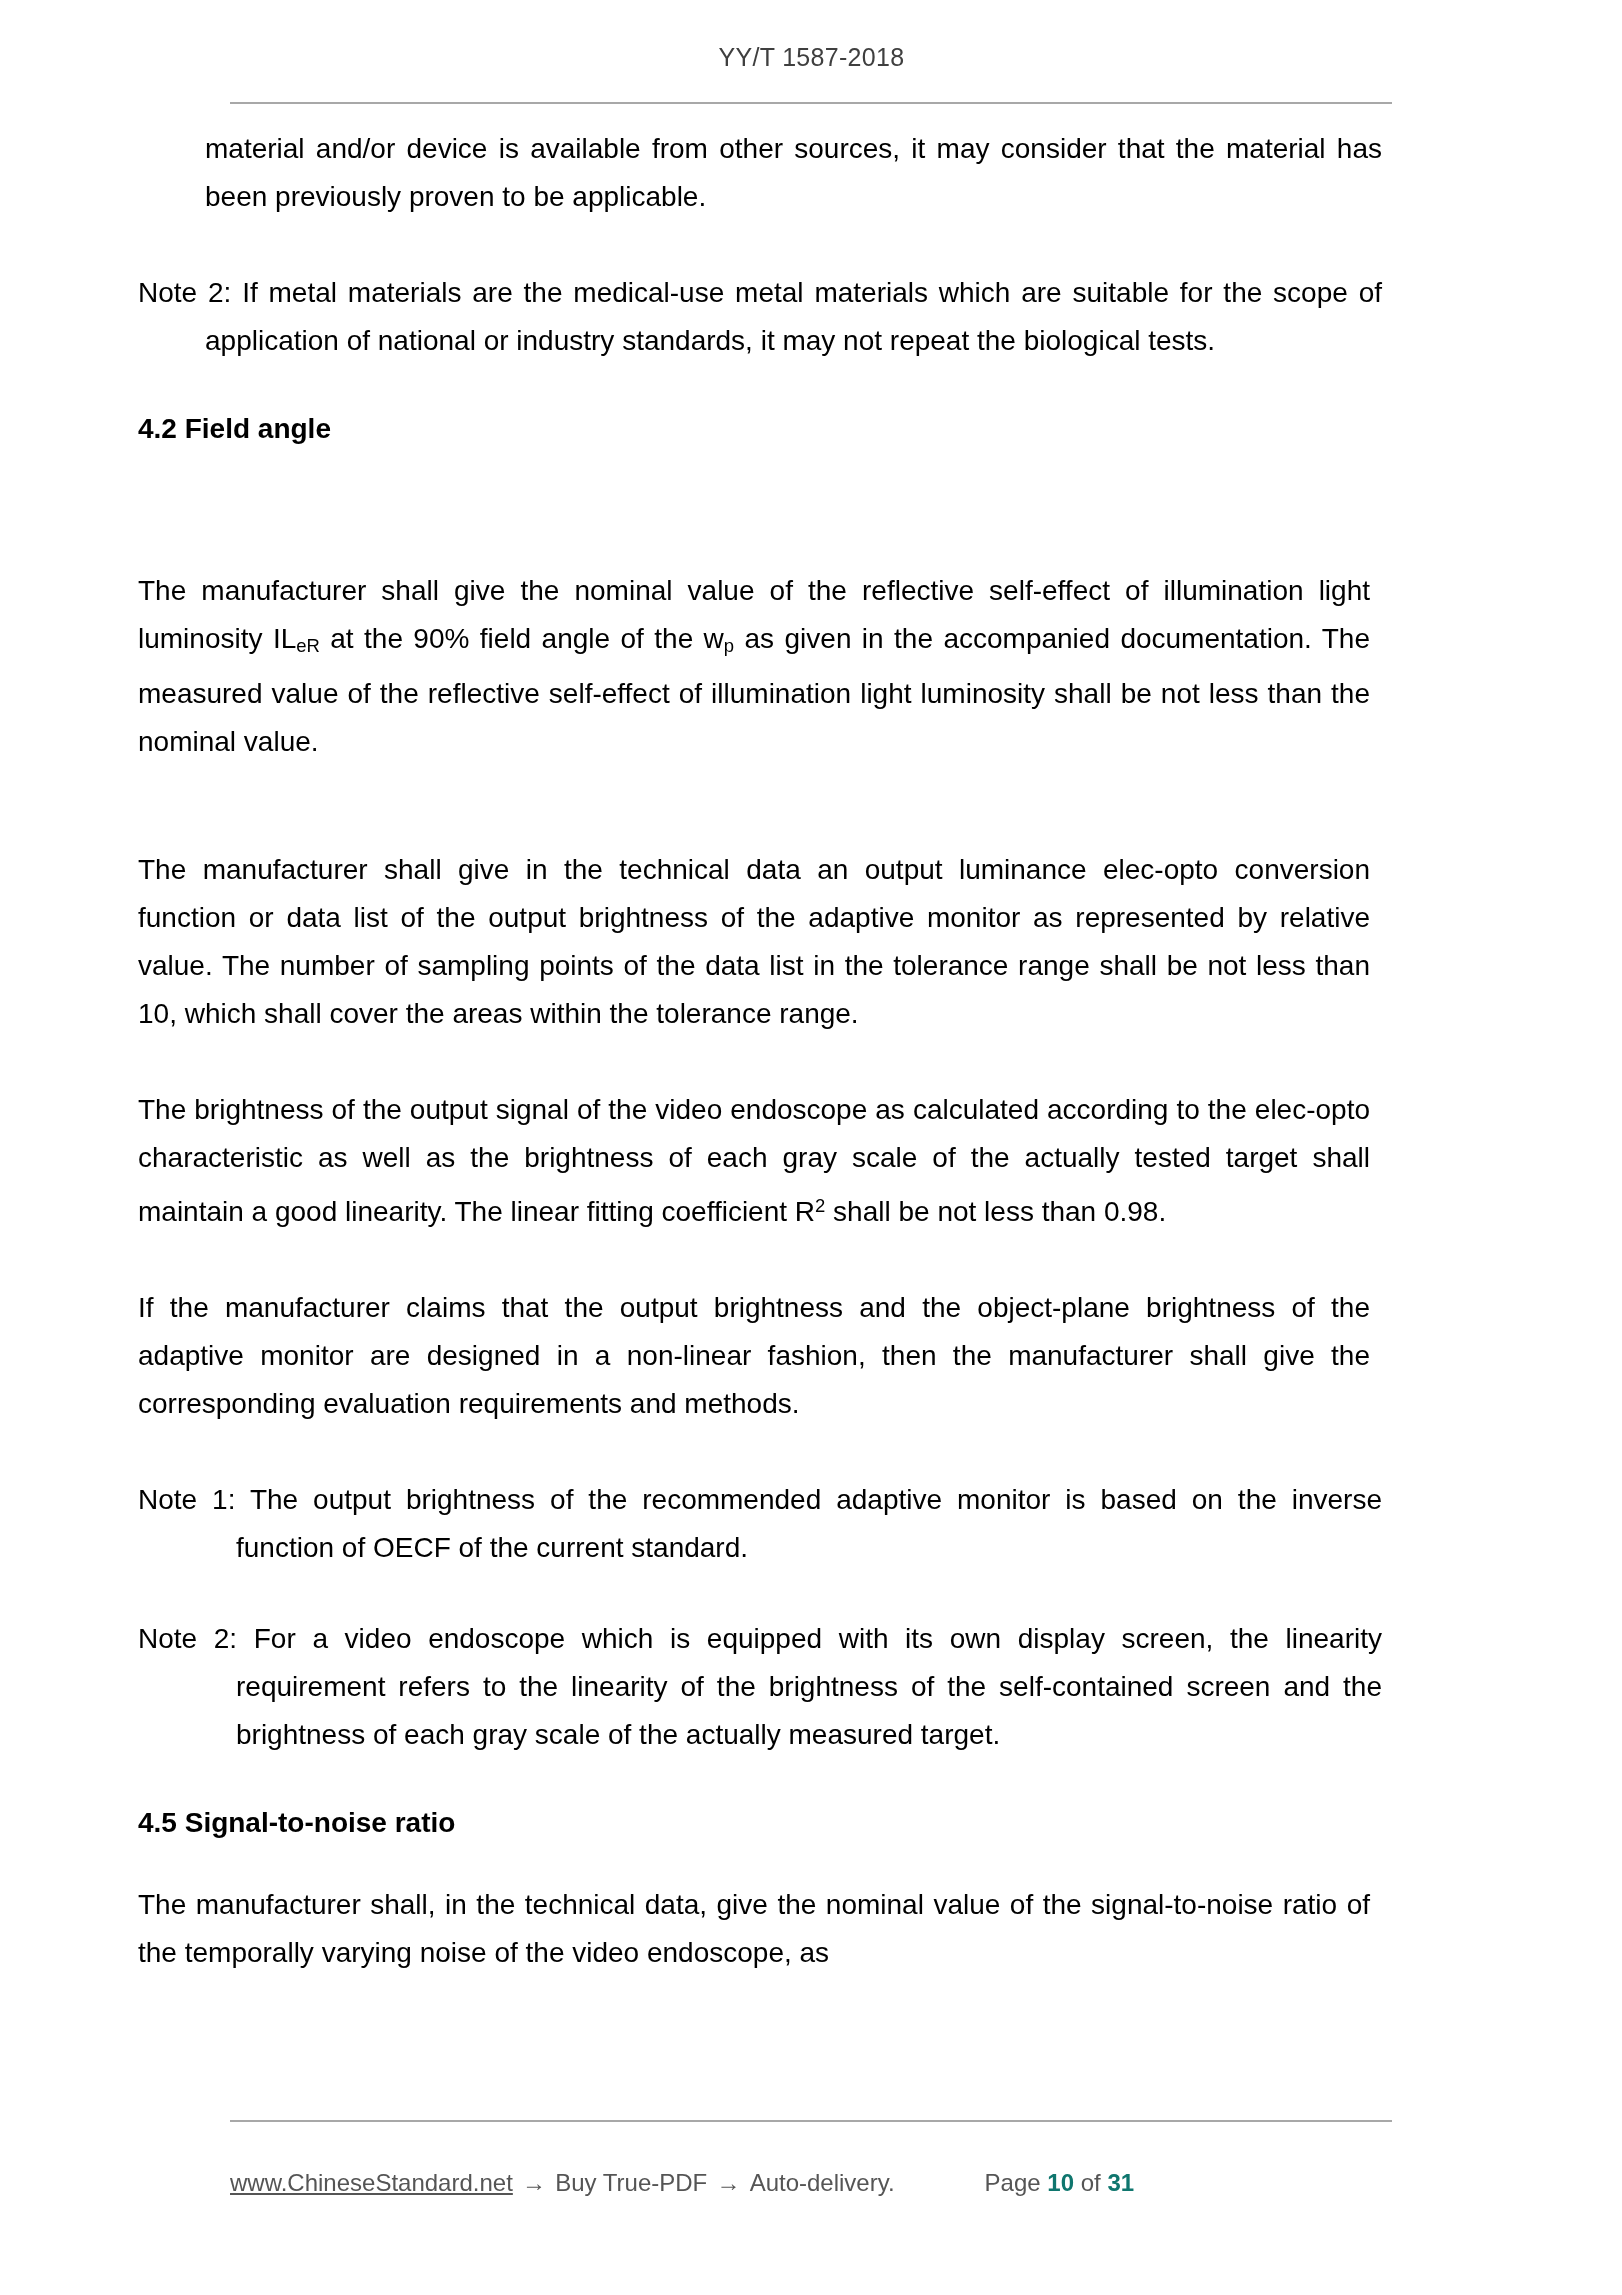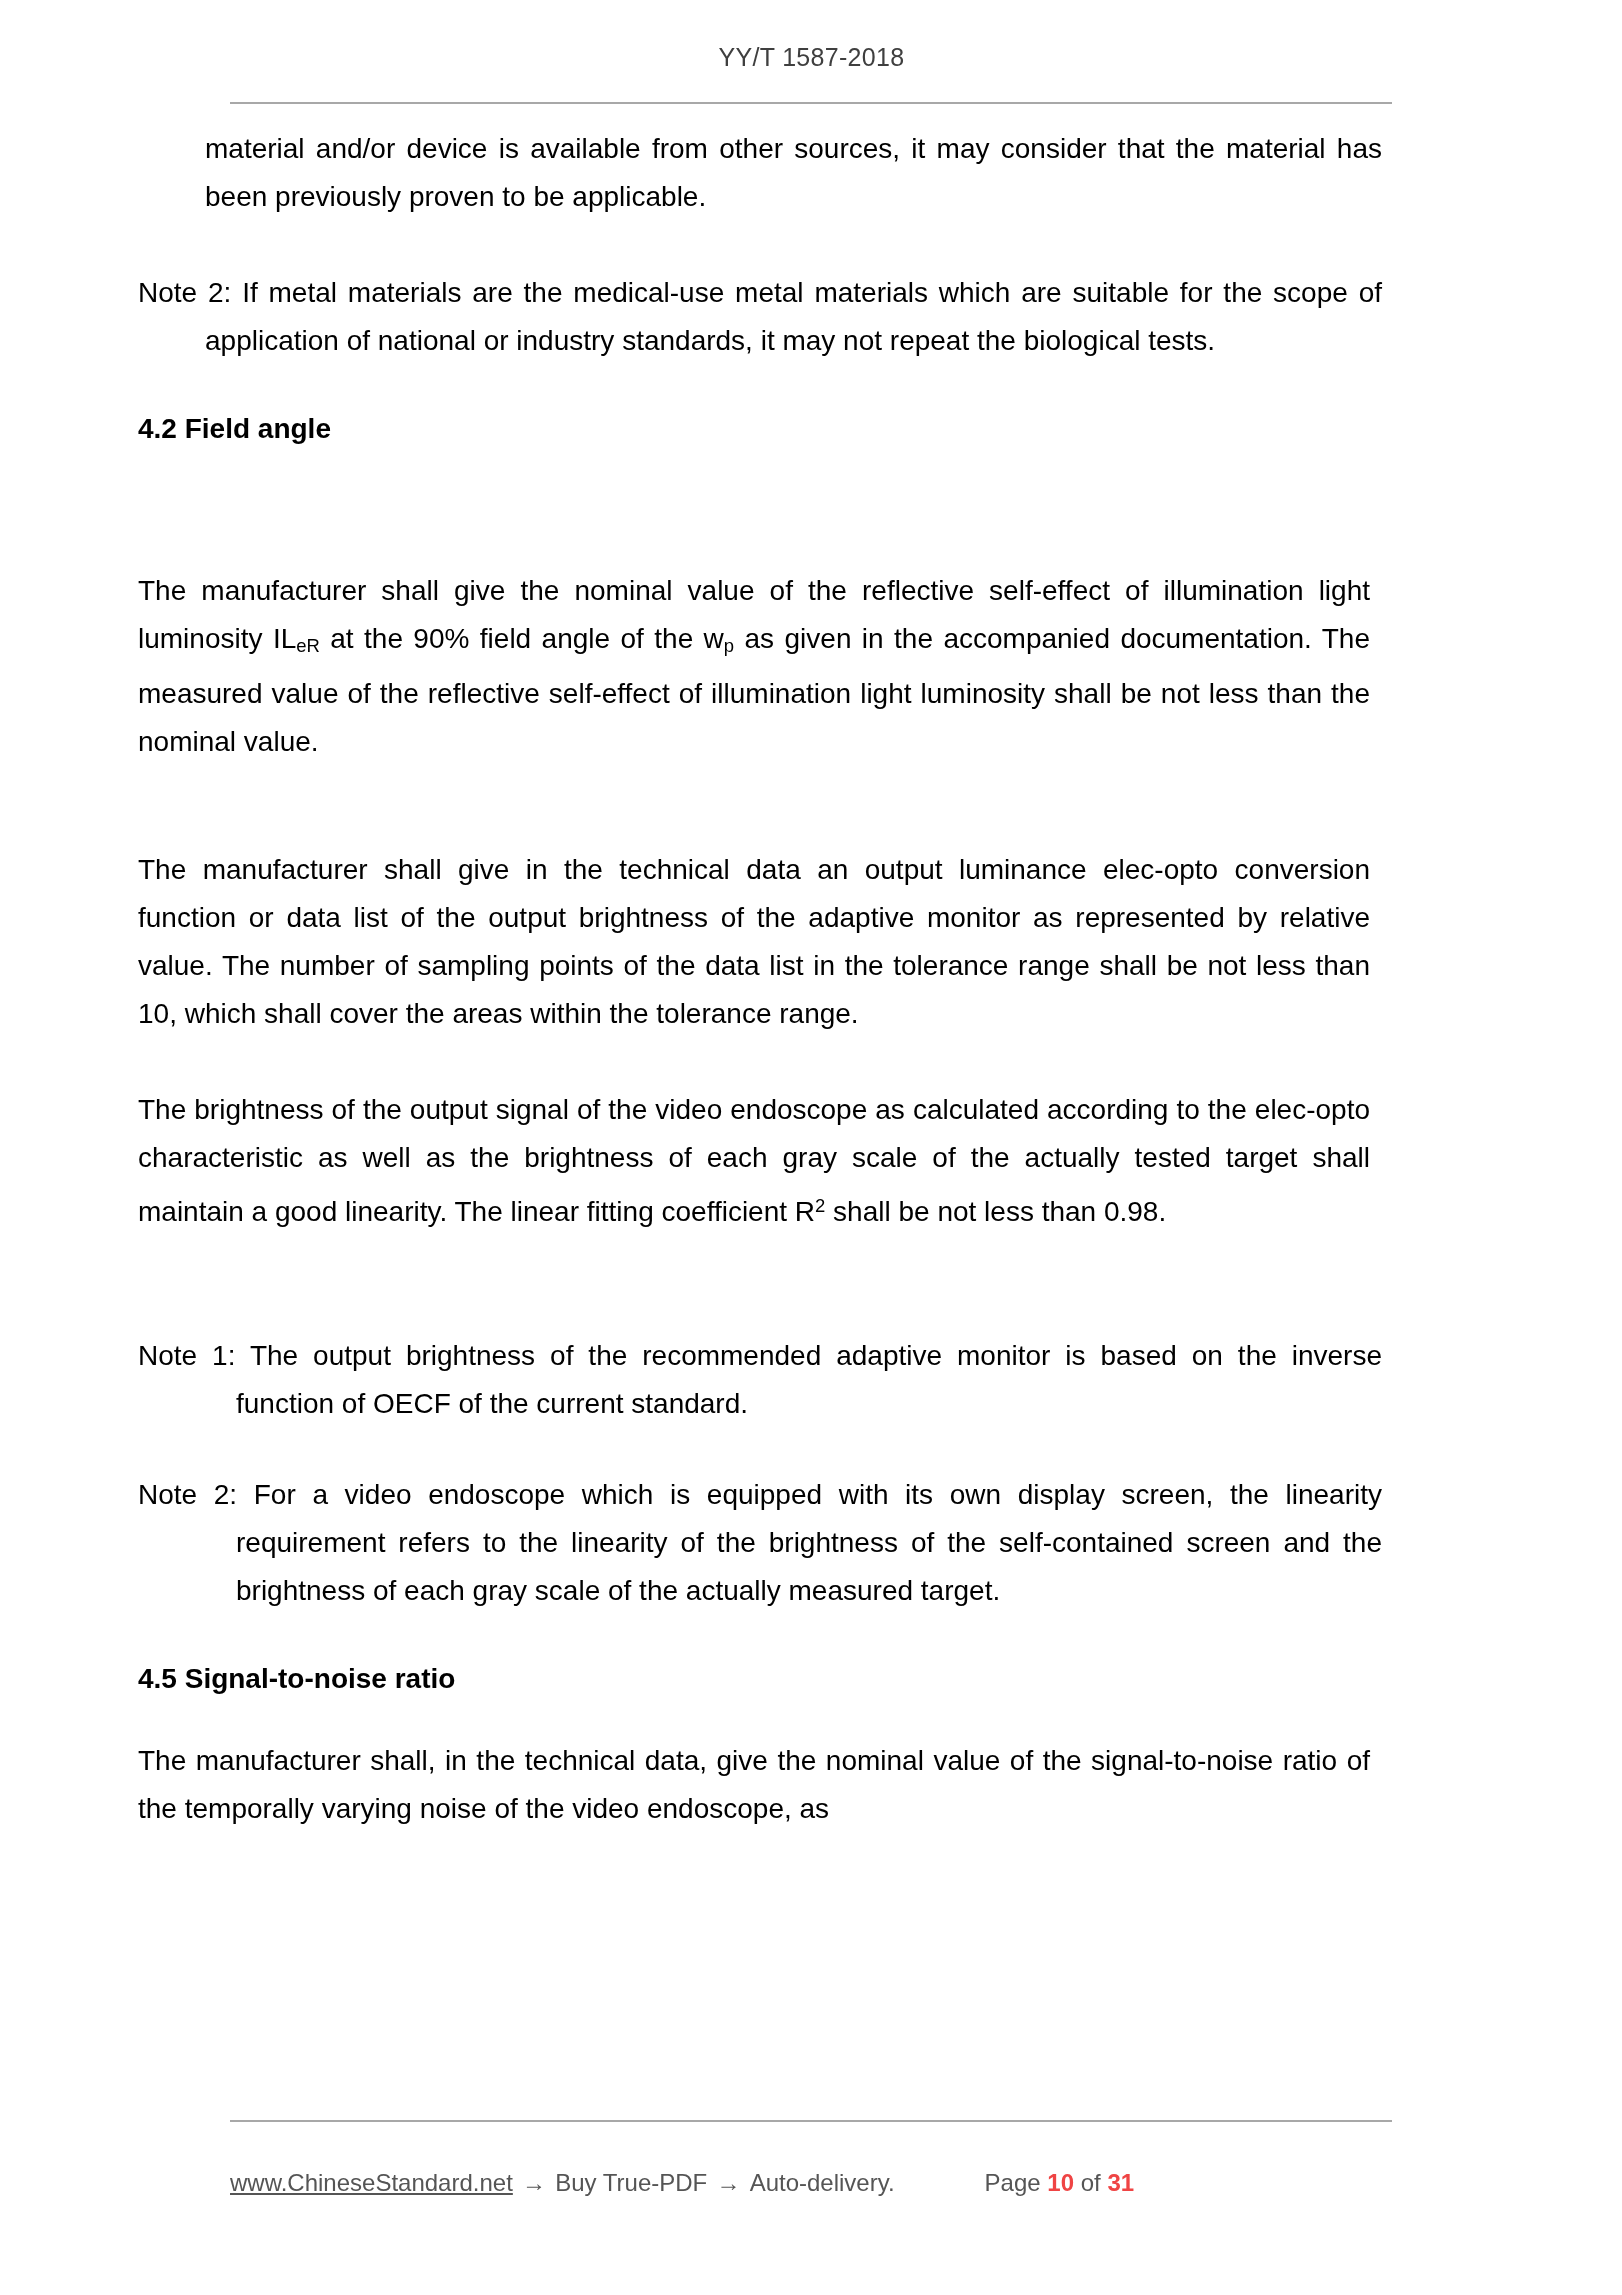--- a/index.html
+++ b/index.html
@@ -134,21 +134,21 @@
     display: inline-block;
     padding: 0 9.2px;
     font-size: 24px;
     color: #555555;
   }
   .footer-right {
     margin-left: 90px;
     white-space: nowrap;
     color: #555555;
   }
-  .footer-right b { font-weight: bold; color: #ef4444; text-align: center; }
+  .footer-right b { font-weight: bold; color: #0f766e; text-align: center; }
   .footer-seg { color: #555555; }
 </style>
 </head>
 <body>
 
 <div class="page">
 
   <div class="page-header">
     <span class="hdr-text">YY/T 1587-2018</span>
   </div>
@@ -182,20 +182,21 @@
     <div class="gap-md"></div>
 
     <p class="body">The manufacturer shall give in the technical data an output luminance elec-opto conversion function or data list of the output brightness of the adaptive monitor as represented by relative value. The number of sampling points of the data list in the tolerance range shall be not less than 10, which shall cover the areas within the tolerance range.</p>
 
     <div class="gap-xl"></div>
 
     <p class="body"><span>The brightness of the output signal of the video endoscope as calculated according to the elec-opto characteristic as well as the brightness of each gray scale of the actually tested target shall maintain a good linearity. The linear fitting coefficient R</span><sup>2</sup><span> shall be not less than 0.98.</span></p>
 
     <div class="gap-xl"></div>
 
+    <p class="body">If the manufacturer claims that the output brightness and the object-plane brightness of the adaptive monitor are designed in a non-linear fashion, then the manufacturer shall give the corresponding evaluation requirements and methods.</p>
 
     <div class="gap-xl"></div>
 
     <div class="note hang-118"><span class="lead">Note 1:</span> <span>The output brightness of the recommended adaptive monitor is based on the inverse function of OECF of the current standard.</span></div>
 
     <div class="gap-lg"></div>
 
     <div class="note hang-118"><span class="lead">Note 2:</span> <span>For a video endoscope which is equipped with its own display screen, the linearity requirement refers to the linearity of the brightness of the self-contained screen and the brightness of each gray scale of the actually measured target.</span></div>
 
     <div class="gap-lg"></div>

